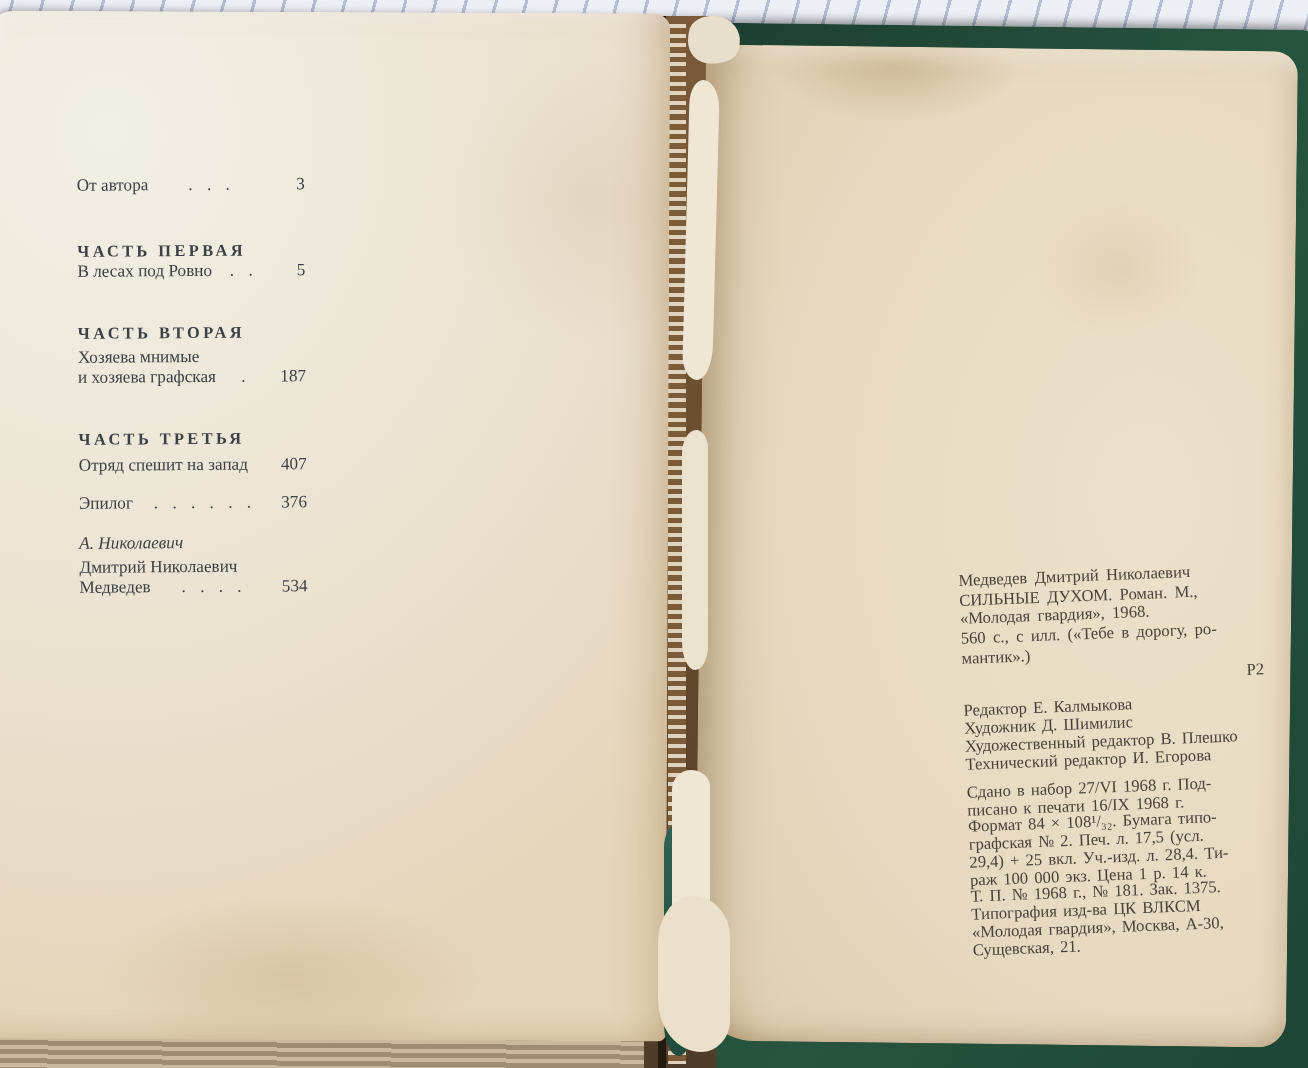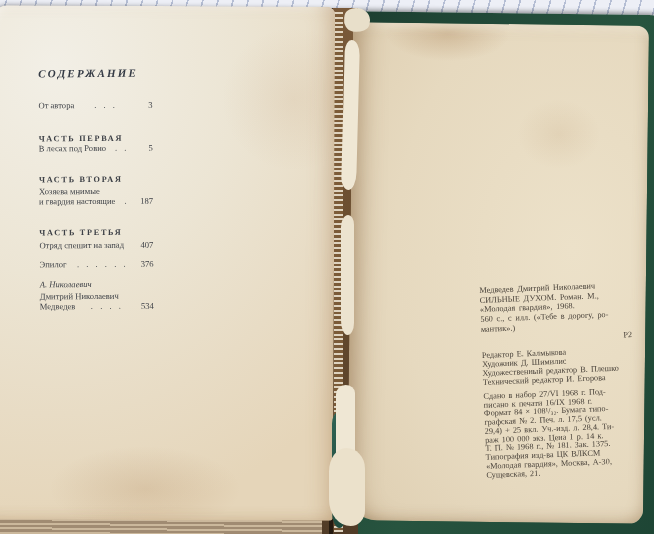--- a/index.html
+++ b/index.html
@@ -118,21 +118,20 @@
   <div class="page-right"></div>
 
   <div class="torn torn-top"></div>
   <div class="torn torn1"></div>
   <div class="torn torn2"></div>
   <div class="teal-bit"></div>
   <div class="torn torn3"></div>
   <div class="torn torn4"></div>
 
   <div class="toc">
-    <div class="toc-h">СОДЕРЖАНИЕ</div>
 
     <div class="toc-row" style="margin-top:21px">
       <span class="lbl">От автора</span>
       <span class="dots">. . .</span>
       <span class="pg">3</span>
     </div>
     <div class="toc-row part" style="margin-top:11px">
       <span class="lbl">ЧАСТЬ ПЕРВАЯ</span>
     </div>
     <div class="toc-row" style="margin-top:1px">
@@ -140,21 +139,21 @@
       <span class="dots">. .</span>
       <span class="pg">5</span>
     </div>
     <div class="toc-row part" style="margin-top:9px">
       <span class="lbl">ЧАСТЬ ВТОРАЯ</span>
     </div>
     <div class="toc-row" style="margin-top:3px">
       <span class="lbl">Хозяева мнимые</span>
     </div>
     <div class="toc-row" style="margin-top:1px">
-      <span class="lbl">и гвардия настоящие</span>
+      <span class="lbl">и хозяева графская</span>
       <span class="dots">.</span>
       <span class="pg">187</span>
     </div>
     <div class="toc-row part" style="margin-top:9px">
       <span class="lbl">ЧАСТЬ ТРЕТЬЯ</span>
     </div>
     <div class="toc-row" style="margin-top:4px">
       <span class="lbl">Отряд спешит на запад</span>
       <span class="dots"></span>
       <span class="pg">407</span>

